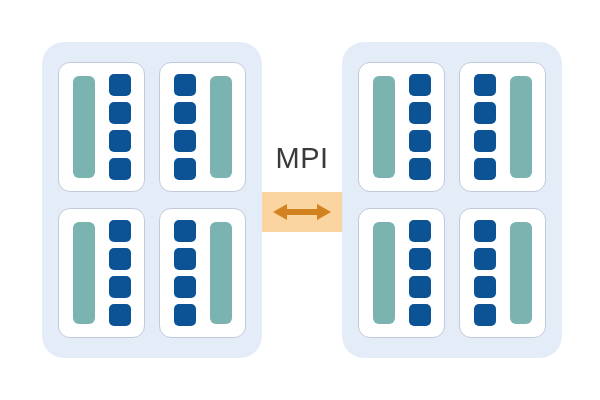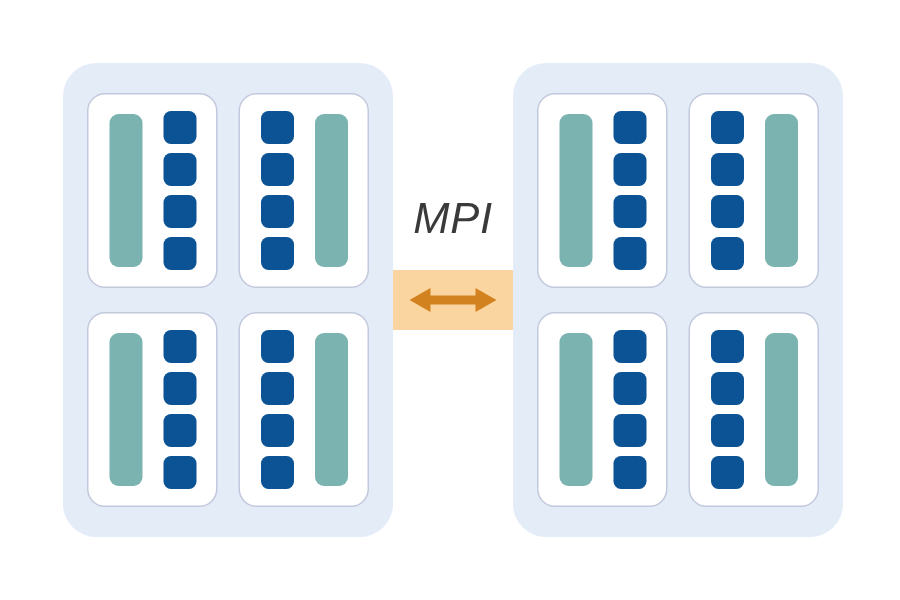--- a/index.html
+++ b/index.html
@@ -76,24 +76,23 @@
     width: 22px;
     height: 22px;
     background: #0b5394;
     border-radius: 5px;
   }
 
   
   #interconnect {
     position: absolute;
     left: 262px;
-    top: 120px;
+    top: 132px;
     width: 80px;
     height: 100px;
-    font-style: italic;
   }
   #mpi-label {
     position: absolute;
     left: 0;
     top: 0;
     width: 80px;
     height: 52px;
     line-height: 52px;
     text-align: center;
     font-size: 29px;

